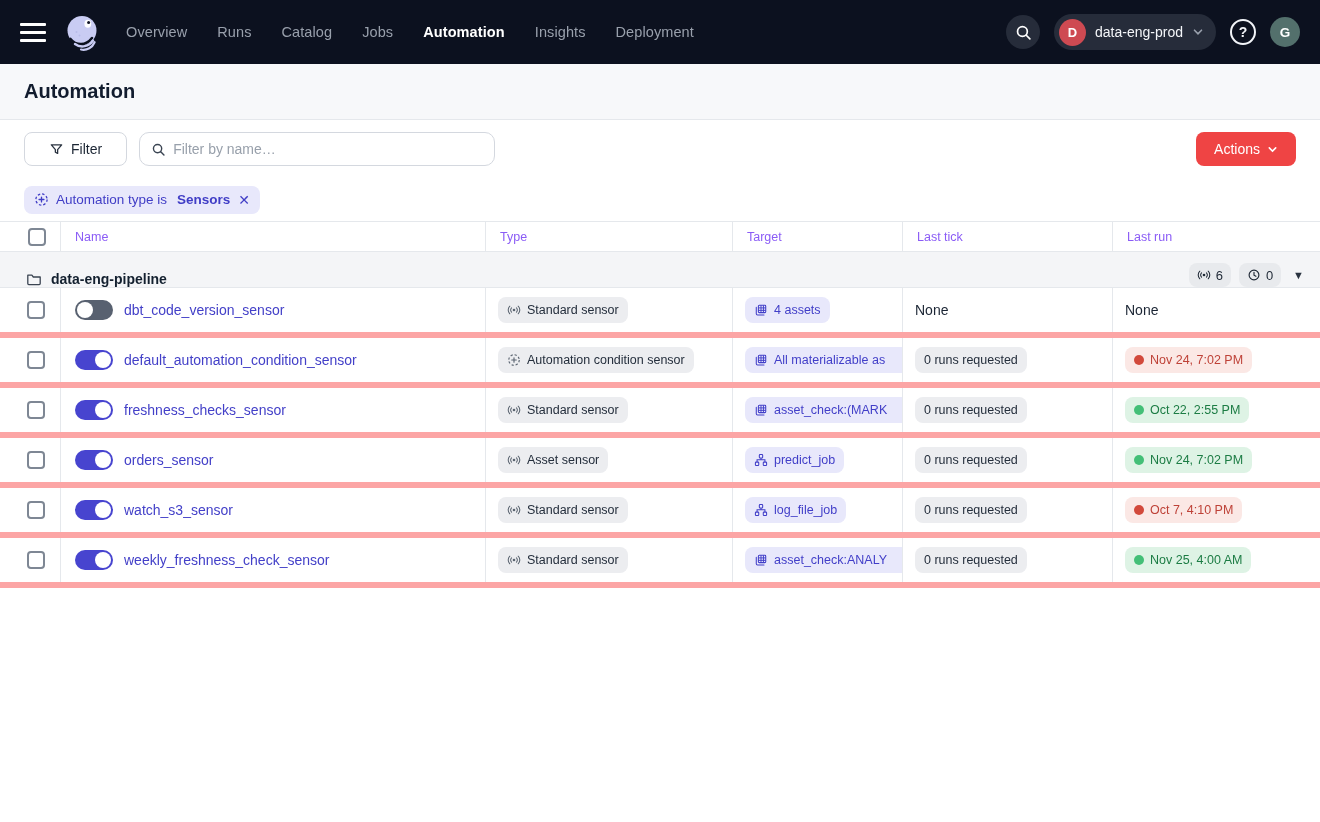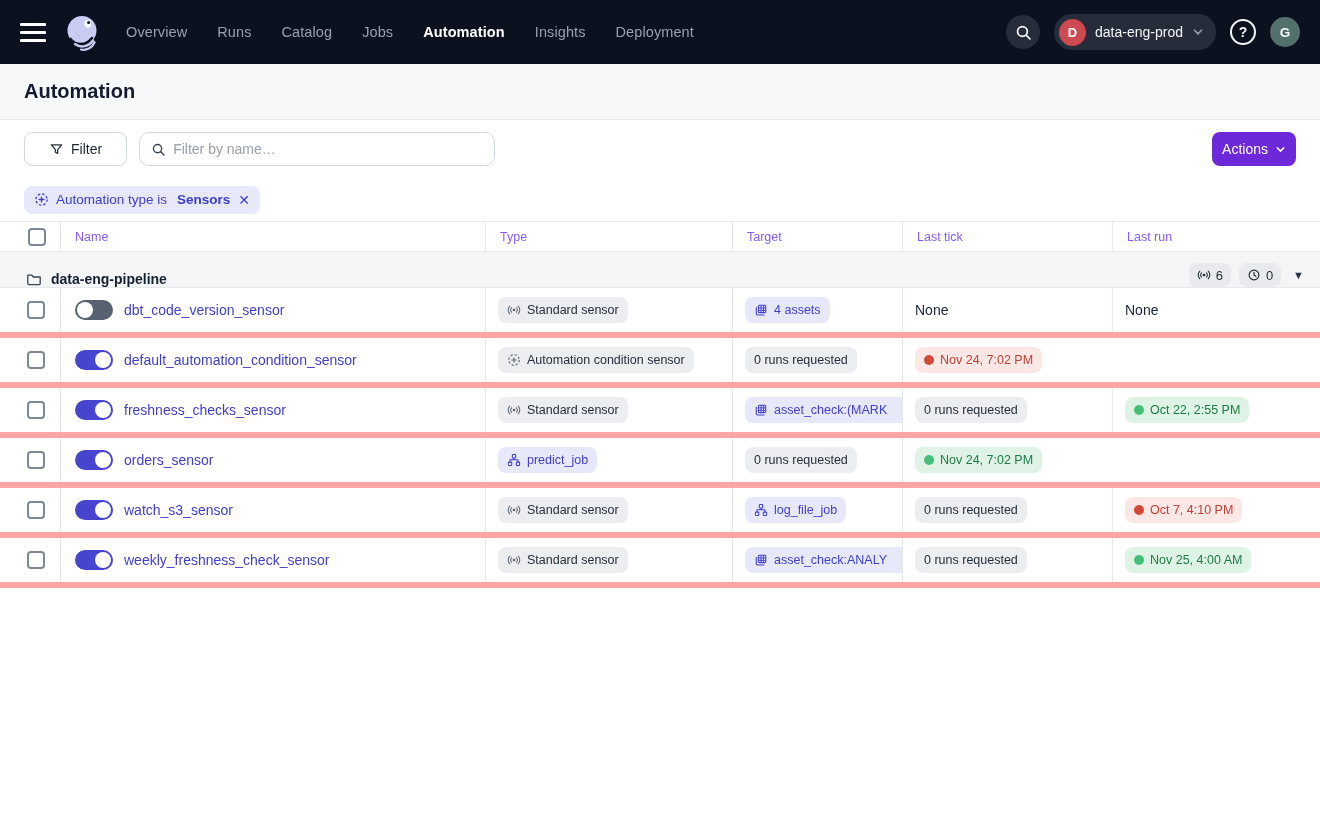--- a/index.html
+++ b/index.html
@@ -34,22 +34,22 @@
 
   
   .toolbar { height:58px; display:flex; align-items:center; padding:0 24px; background:#fff; }
   .btn-filter { height:34px; border:1px solid #D4D8DF; border-radius:8px; background:#fff;
     display:flex; align-items:center; gap:7px; padding:0 24px; font-size:14px; color:#1C2634; cursor:pointer; }
   .search-box { margin-left:12px; width:356px; height:34px; border:1px solid #D4D8DF; border-radius:10px;
     display:flex; align-items:center; gap:7px; padding:15px 11px; background:#fff; }
   .search-box input { border:none; outline:none; flex:1; font-size:14px; color:#1C2634;
     font-family:inherit; background:transparent; }
   .search-box input::placeholder { color:#98A0AB; }
-  .btn-actions { margin-left:auto; height:34px; background:#6d28d9; border:none; border-radius:8px;
-    color:#fff; font-size:14px; display:flex; align-items:center; gap:7px; padding:0 10px; cursor:pointer; }
+  .btn-actions { margin-left:auto; height:34px; background:#ef4444; border:none; border-radius:8px;
+    color:#fff; font-size:14px; display:flex; align-items:center; gap:7px; padding:0 18px; cursor:pointer; }
 
   
   .chip-row { height:44px; display:flex; align-items:center; padding:0 24px; border-bottom:1px solid #E5E8EC; }
   .chip { background:#E8E8FB; border-radius:8px; height:28px; display:flex; align-items:center;
     gap:7px; padding:0 10px; color:#403DC6; font-size:13.5px; cursor:pointer; }
   .chip b { font-weight:700; margin-left:3px; }
   .chip .chip-x { font-size:14px; font-weight:600; margin-left:1px; cursor:pointer; }
 
   
   .grid-row { display:grid; grid-template-columns:60px 425px 247px 170px 210px 1fr; }
@@ -296,75 +296,100 @@
         <span class="picon icon-automation">
           <svg viewBox="0 0 16 16" width="14" height="14">
               <circle cx="8" cy="8" r="6" fill="none" stroke="#5A6470" stroke-width="1.3" stroke-dasharray="2.6 2.1"></circle>
               <path d="M8 5.4v5.2M5.4 8h5.2" stroke="#5A6470" stroke-width="1.3" stroke-linecap="round"></path>
             </svg>
         </span>
         <span>Automation condition sensor</span>
       </span>
     </div>
     <div class="cell cell-border">
-      <span class="pill pill-gray">0 runs requested</span>
-    </div>
-    <div class="cell cell-border">
-      <span class="pill pill-red"><span class="dot"></span>Nov 24, 7:02 PM</span>
-    </div>
-  </div>
-
-  <div class="grid-row trow">
-    <div class="cell cell-check">
-      <div class="checkbox"></div>
-    </div>
-    <div class="cell cell-border name-cell">
-      <div class="toggle on"></div>
-      <span class="sensor-link">freshness_checks_sensor</span>
-    </div>
-    <div class="cell cell-border">
-      <span class="pill pill-gray">
-        <span class="picon icon-sensor">
-          <svg viewBox="0 0 16 16" width="14" height="14">
-              <circle cx="8" cy="8" r="1.5" fill="#5A6470"></circle>
-              <path d="M5.2 5.6a3.3 3.3 0 0 0 0 4.8M10.8 5.6a3.3 3.3 0 0 1 0 4.8M3.2 3.7a6 6 0 0 0 0 8.6M12.8 3.7a6 6 0 0 1 0 8.6" stroke="#5A6470" stroke-width="1.2" fill="none" stroke-linecap="round"></path>
-            </svg>
-        </span>
-
-        <span>Standard sensor</span>
-      </span>
-    </div>
-    <div class="cell cell-border">
       <span class="pill pill-purple clipped">
         <span class="picon icon-asset">
           <svg viewBox="0 0 16 16" width="14" height="14">
               <rect x="5" y="2.6" width="8.4" height="8.4" rx="1" fill="none" stroke="#413EC8" stroke-width="1.2"></rect>
               <path d="M5 5.6h8.4M8 2.6v8.4M10.8 2.6v8.4M5 8.4h8.4" stroke="#413EC8" stroke-width="1.1"></path>
               <path d="M2.6 5v7.4a1.4 1.4 0 0 0 1.4 1.4H11.4" fill="none" stroke="#413EC8" stroke-width="1.2" stroke-linecap="round"></path>
             </svg>
         </span>
 
+        <span>All materializable as</span>
+      </span>
+    </div>
+    <div class="cell cell-border">
+      <span class="pill pill-gray">0 runs requested</span>
+    </div>
+    <div class="cell cell-border">
+      <span class="pill pill-red"><span class="dot"></span>Nov 24, 7:02 PM</span>
+    </div>
+  </div>
+
+  <div class="grid-row trow">
+    <div class="cell cell-check">
+      <div class="checkbox"></div>
+    </div>
+    <div class="cell cell-border name-cell">
+      <div class="toggle on"></div>
+      <span class="sensor-link">freshness_checks_sensor</span>
+    </div>
+    <div class="cell cell-border">
+      <span class="pill pill-gray">
+        <span class="picon icon-sensor">
+          <svg viewBox="0 0 16 16" width="14" height="14">
+              <circle cx="8" cy="8" r="1.5" fill="#5A6470"></circle>
+              <path d="M5.2 5.6a3.3 3.3 0 0 0 0 4.8M10.8 5.6a3.3 3.3 0 0 1 0 4.8M3.2 3.7a6 6 0 0 0 0 8.6M12.8 3.7a6 6 0 0 1 0 8.6" stroke="#5A6470" stroke-width="1.2" fill="none" stroke-linecap="round"></path>
+            </svg>
+        </span>
+
+        <span>Standard sensor</span>
+      </span>
+    </div>
+    <div class="cell cell-border">
+      <span class="pill pill-purple clipped">
+        <span class="picon icon-asset">
+          <svg viewBox="0 0 16 16" width="14" height="14">
+              <rect x="5" y="2.6" width="8.4" height="8.4" rx="1" fill="none" stroke="#413EC8" stroke-width="1.2"></rect>
+              <path d="M5 5.6h8.4M8 2.6v8.4M10.8 2.6v8.4M5 8.4h8.4" stroke="#413EC8" stroke-width="1.1"></path>
+              <path d="M2.6 5v7.4a1.4 1.4 0 0 0 1.4 1.4H11.4" fill="none" stroke="#413EC8" stroke-width="1.2" stroke-linecap="round"></path>
+            </svg>
+        </span>
+
         <span>asset_check:(MARK</span>
       </span>
     </div>
     <div class="cell cell-border">
       <span class="pill pill-gray">0 runs requested</span>
     </div>
     <div class="cell cell-border">
       <span class="pill pill-green"><span class="dot"></span>Oct 22, 2:55 PM</span>
     </div>
   </div>
 
   <div class="grid-row trow">
     <div class="cell cell-check">
       <div class="checkbox"></div>
     </div>
     <div class="cell cell-border name-cell">
       <div class="toggle on"></div>
       <span class="sensor-link">orders_sensor</span>
+    </div>
+    <div class="cell cell-border">
+      <span class="pill pill-gray">
+        <span class="picon icon-sensor">
+          <svg viewBox="0 0 16 16" width="14" height="14">
+              <circle cx="8" cy="8" r="1.5" fill="#5A6470"></circle>
+              <path d="M5.2 5.6a3.3 3.3 0 0 0 0 4.8M10.8 5.6a3.3 3.3 0 0 1 0 4.8M3.2 3.7a6 6 0 0 0 0 8.6M12.8 3.7a6 6 0 0 1 0 8.6" stroke="#5A6470" stroke-width="1.2" fill="none" stroke-linecap="round"></path>
+            </svg>
+        </span>
+
+        <span>Asset sensor</span>
+      </span>
     </div>
     <div class="cell cell-border">
       <span class="pill pill-purple">
 
         <span class="picon icon-job">
           <svg viewBox="0 0 16 16" width="14" height="14">
               <rect x="6.1" y="1.8" width="3.8" height="3.8" rx=".8" fill="none" stroke="#413EC8" stroke-width="1.2"></rect>
               <rect x="1.6" y="10.4" width="3.8" height="3.8" rx=".8" fill="none" stroke="#413EC8" stroke-width="1.2"></rect>
               <rect x="10.6" y="10.4" width="3.8" height="3.8" rx=".8" fill="none" stroke="#413EC8" stroke-width="1.2"></rect>
               <path d="M8 5.6v2.2M3.5 10.4V7.8h9v2.6" fill="none" stroke="#413EC8" stroke-width="1.2"></path>

